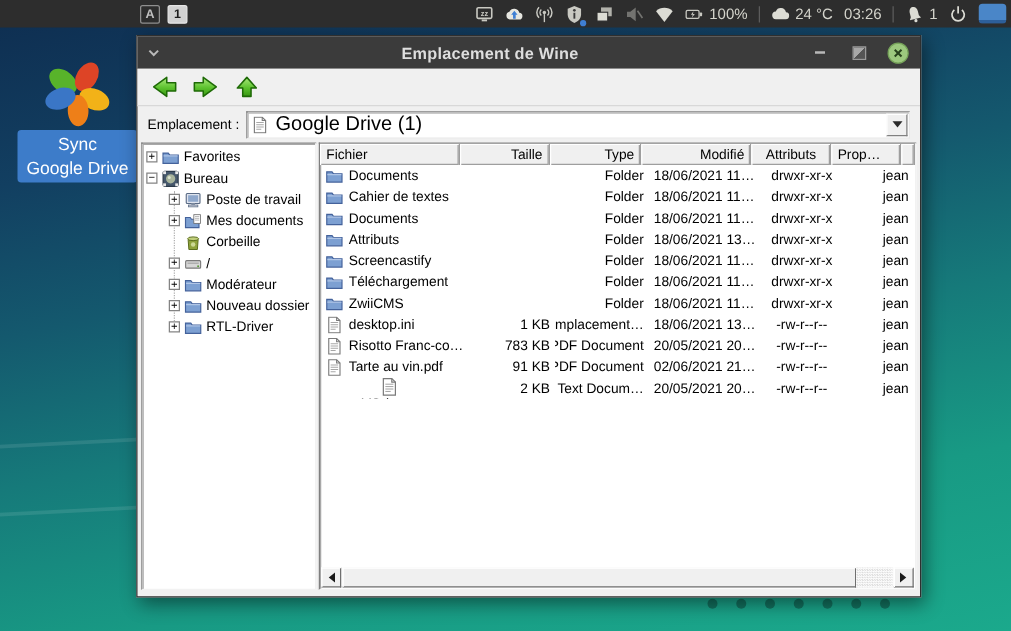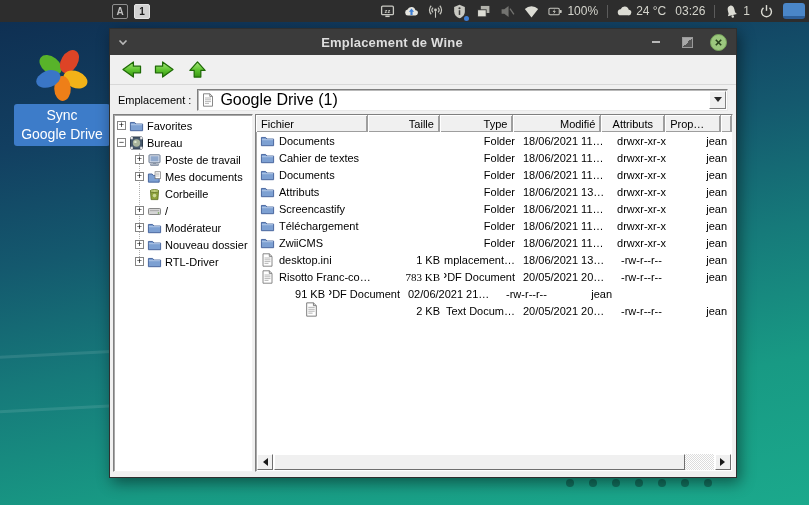--- a/index.html
+++ b/index.html
@@ -522,27 +522,35 @@
           </div>
           <div class="lrow">
             <span class="lcell al-l" style="width: 115px;">
               <span class="fico"><svg viewBox="0 0 12 14">
                   <path d="M1.5 .8 H7.8 L10.5 3.4 V13.2 H1.5 Z" fill="#fff" stroke="#7a7a7a" stroke-width=".9"></path>
                   <path d="M7.8 .8 V3.4 H10.5" fill="none" stroke="#7a7a7a" stroke-width=".9"></path>
                   <path d="M3 5 H9 M3 6.8 H9 M3 8.6 H9 M3 10.4 H7" stroke="#9a9a9a" stroke-width=".7"></path>
                 </svg></span>
               <span>Risotto Franc-co…</span>
             </span>
-            <span class="lcell al-r" style="width: 73px; font-family: Liberation Serif, serif;">783 KB</span>
+            <span class="lcell al-r" style="width: 73px;">783 KB</span>
             <span class="lcell al-r" style="width: 75px;">PDF Document</span>
             <span class="lcell al-l" style="width: 90px;">20/05/2021 20…</span>
             <span class="lcell al-c" style="width: 65px;">-rw-r--r--</span>
             <span class="lcell al-r" style="width: 57px;">jean</span>
           </div>
           <div class="lrow">
+            <span class="lcell al-l" style="width: 115px;">
+              <span class="fico"><svg viewBox="0 0 12 14">
+                  <path d="M1.5 .8 H7.8 L10.5 3.4 V13.2 H1.5 Z" fill="#fff" stroke="#7a7a7a" stroke-width=".9"></path>
+                  <path d="M7.8 .8 V3.4 H10.5" fill="none" stroke="#7a7a7a" stroke-width=".9"></path>
+                  <path d="M3 5 H9 M3 6.8 H9 M3 8.6 H9 M3 10.4 H7" stroke="#9a9a9a" stroke-width=".7"></path>
+                </svg></span>
+              <span>Tarte au vin.pdf</span>
+            </span>
             <span class="lcell al-r" style="width: 73px; text-align: center;">91 KB</span>
             <span class="lcell al-r" style="width: 75px;">PDF Document</span>
             <span class="lcell al-l" style="width: 90px;">02/06/2021 21…</span>
             <span class="lcell al-c" style="width: 65px;">-rw-r--r--</span>
             <span class="lcell al-r" style="width: 57px;">jean</span>
           </div>
           <div class="lrow">
             <span class="lcell al-l" style="width: 115px; flex-direction: column;">
               <span class="fico"><svg viewBox="0 0 12 14">
                   <path d="M1.5 .8 H7.8 L10.5 3.4 V13.2 H1.5 Z" fill="#fff" stroke="#7a7a7a" stroke-width=".9"></path>

